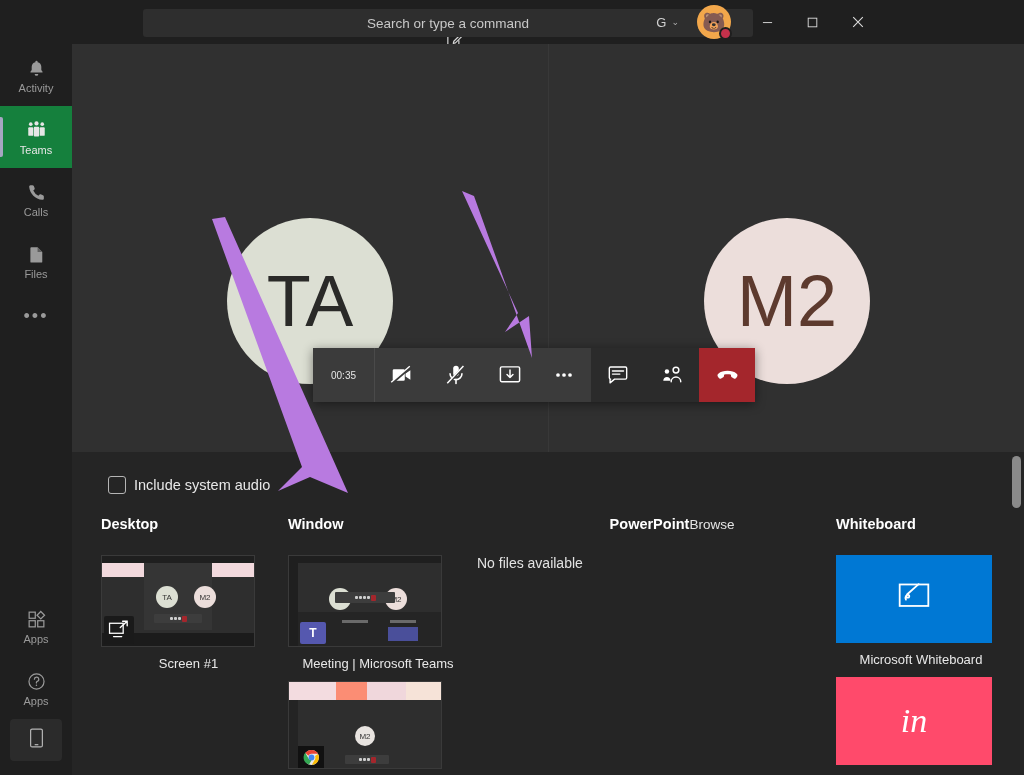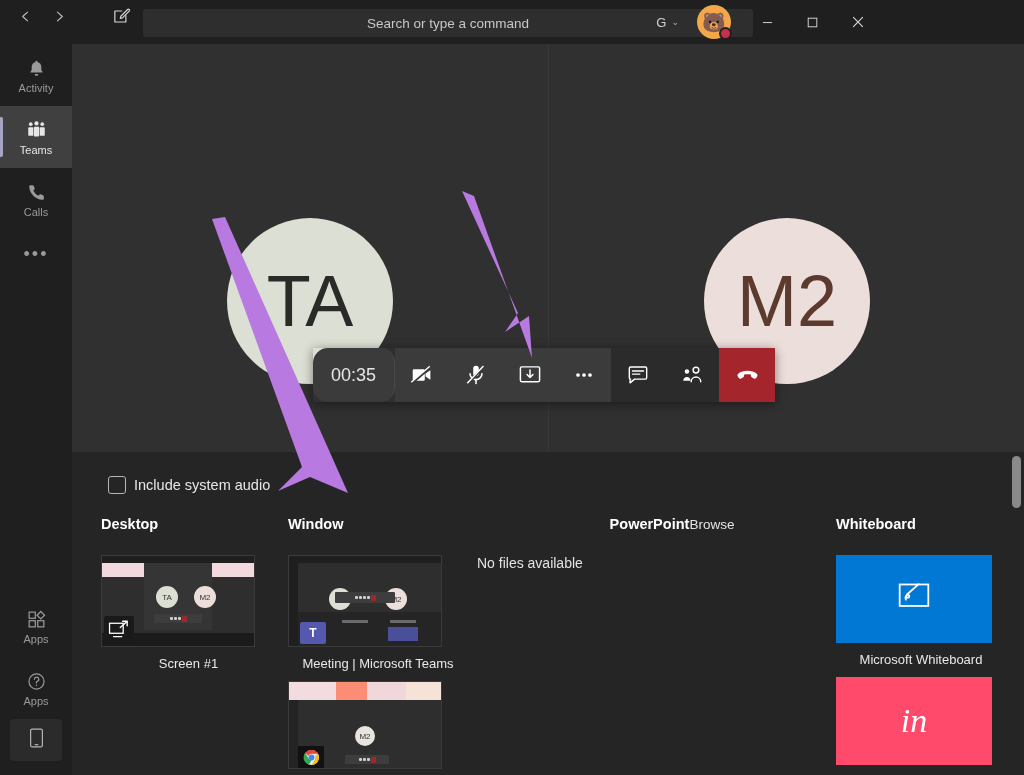--- a/index.html
+++ b/index.html
@@ -7,21 +7,21 @@
     width: 1024px; height: 775px;
     background: #1f1f1f;
     font-family: "Liberation Sans", sans-serif;
     overflow: hidden;
   }
   #app { position: relative; width: 1024px; height: 775px; background: #1f1f1f; }
 
   
   .titlebar {
     position: absolute; top: 0; left: 0; width: 880px; height: 44px;
-    background: #1f1f1f; display: flex; align-items: flex-start;
+    background: #1f1f1f; display: flex; align-items: center; flex-direction: column;
   }
   .nav-btns { display: flex; align-items: center; margin-left: 8px; }
   .nav-btn {
     width: 34px; height: 32px; display: flex; align-items: center; justify-content: center;
     color: #b8b8b8; font-size: 17px; cursor: pointer; border-radius: 3px;
   }
   .compose-btn {
     width: 34px; height: 32px; margin-left: 28px;
     display: flex; align-items: center; justify-content: center;
     color: #d6d6d6; cursor: pointer; border-radius: 3px;
@@ -63,21 +63,21 @@
   .rail {
     position: absolute; left: 0; top: 44px; width: 72px; height: 731px;
     background: #1f1f1f;
   }
   .rail-item {
     position: relative; width: 72px; height: 62px;
     display: flex; flex-direction: column; align-items: center; justify-content: center;
     gap: 2px; color: #9a9a9a; font-size: 11px; cursor: pointer;
   }
   .rail-item .ri-icon { height: 24px; display: flex; align-items: center; justify-content: center; }
-  .rail-item.active { background: #404040; color: #e6e6e6; }
+  .rail-item.active { background: #15803d; color: #e6e6e6; }
   .rail-item.active::before {
     content: ""; position: absolute; left: 0; top: 11px;
     width: 3px; height: 40px; background: #a6a6c2; border-radius: 0 2px 2px 0;
   }
   .rail-more {
     width: 72px; height: 48px; display: flex; align-items: center; justify-content: center;
     color: #9a9a9a; font-size: 18px; letter-spacing: 2px; cursor: pointer;
   }
   .rail-bottom { position: absolute; bottom: 0; left: 0; width: 72px; }
   .rail-mobile {
@@ -105,23 +105,23 @@
   .big-avatar.ta { background: #dcdfd3; color: #2a2a28; }
   .big-avatar.m2 { background: #ecdedb; color: #5d3a2e; }
 
   
   .callbar {
     position: absolute; left: 313px; top: 348px; height: 54px;
     display: flex; align-items: stretch;
     box-shadow: 0 2px 10px rgba(0,0,0,.45);
   }
   .cb-timer {
-    background: #3b3b3b; color: #e6e6e6; font-size: 18px;
-    display: flex; align-items: center; justify-content: center;
-    padding: 0 18px; border-right: 1px solid #4a4a4a; border-radius: 15px;
+    background: #3b3b3b; color: #e6e6e6; font-size: 10px;
+    display: flex; align-items: center; justify-content: center;
+    padding: 0 18px; border-right: 1px solid #4a4a4a;
   }
   .cb-group { background: #3b3b3b; display: flex; align-items: center; }
   .cb-btn {
     width: 54px; height: 54px; display: flex; align-items: center; justify-content: center;
     color: #ffffff; cursor: pointer;
   }
   .cb-group2 { background: #2b2b2b; display: flex; align-items: center; }
   .cb-hangup {
     width: 56px; height: 54px; background: #a4262c;
     display: flex; align-items: center; justify-content: center;
@@ -291,20 +291,29 @@
 
     <div class="rail-item">
       <span class="ri-icon">
         <svg width="21" height="21" viewBox="0 0 24 24" fill="#9a9a9a">
           <path d="M7.4 3.6c.7 0 1.3.4 1.5 1l1 2.6c.2.6 0 1.3-.5 1.7l-1.1.9a11.5 11.5 0 0 0 5.9 5.9l.9-1.1c.4-.5 1.1-.7 1.7-.5l2.6 1c.6.2 1 .8 1 1.5v2.3c0 .9-.8 1.6-1.7 1.5C10.6 19.6 4.4 13.4 3.6 5.3A1.6 1.6 0 0 1 5.1 3.6z"></path>
         </svg>
       </span>
       <span>Calls</span>
     </div>
 
+    <div class="rail-item">
+      <span class="ri-icon">
+        <svg width="21" height="21" viewBox="0 0 24 24" fill="#9a9a9a">
+          <path d="M6 3.8h7.2L18.6 9v11.2a1 1 0 0 1-1 1H6a1 1 0 0 1-1-1V4.8a1 1 0 0 1 1-1z"></path>
+          <path d="M13.2 3.8 18.6 9h-5.4z" fill="#5e5e5e"></path>
+        </svg>
+      </span>
+      <span>Files</span>
+    </div>
 
     <div class="rail-more">•••</div>
 
     <div class="rail-bottom">
       <div class="rail-item">
         <span class="ri-icon">
           <svg width="21" height="21" viewBox="0 0 24 24" fill="none" stroke="#9a9a9a" stroke-width="1.4">
             <rect x="3.6" y="3.6" width="7" height="7"></rect>
             <rect x="3.6" y="13.4" width="7" height="7"></rect>
             <rect x="13.4" y="13.4" width="7" height="7"></rect>

